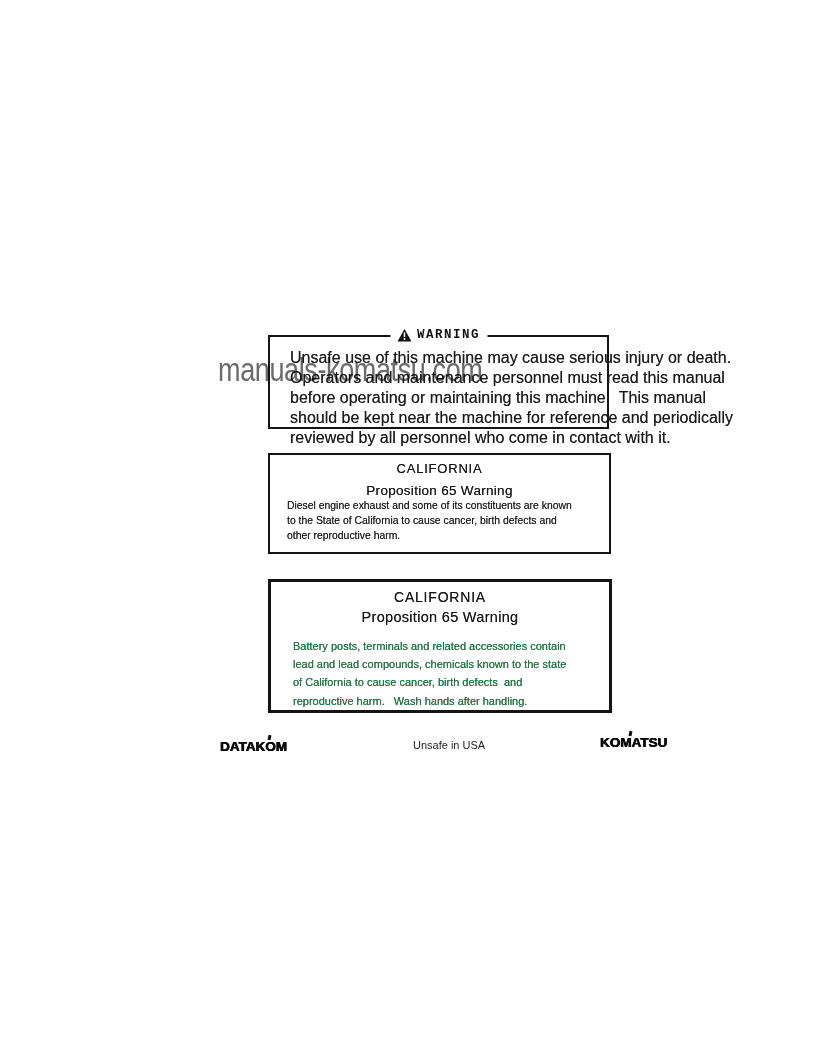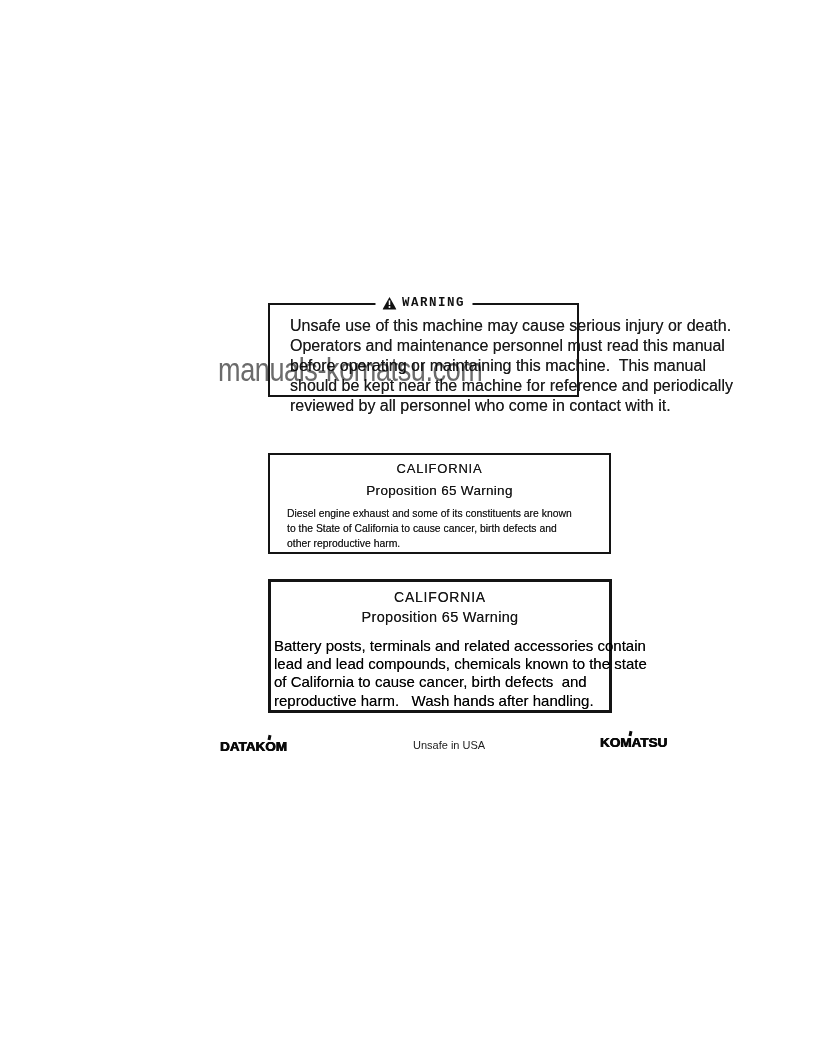--- a/index.html
+++ b/index.html
@@ -13,21 +13,21 @@
   }
   .scanink{ text-shadow:0 0 .5px rgba(0,0,0,.65); }
 
   
   .labelbox{
     position:absolute;
     border:2px solid #141414;
     box-sizing:border-box;
     background:#ffffff;
   }
-  #warning-box{ left:268px; top:303px; width:311px; height:94px; }
+  #warning-box{ left:268px; top:335px; width:341px; height:94px; }
   #warning-header{
     position:absolute; top:-9px; left:50%; transform:translateX(-50%);
     background:#ffffff; padding:0 7px;
     display:flex; align-items:center; gap:6px;
     white-space:nowrap;
   }
   #warning-header .hdr-label{
     font-family:"Liberation Mono", monospace;
     font-weight:bold; font-size:12.5px; letter-spacing:1.5px;
     color:#111;
@@ -41,28 +41,28 @@
   
   #prop65-diesel-box{ left:268px; top:453px; width:343px; height:101px; }
   #prop65-battery-box{ left:268px; top:579px; width:344px; height:134px; border-width:3px; }
   .boxtitle{
     text-align:center; font-weight:400; color:#141414;
     letter-spacing:.8px; white-space:pre;
   }
   #prop65-diesel-box .boxtitle.t1{ margin-top:6px; font-size:13px; }
   #prop65-diesel-box .boxtitle.t2{ margin-top:7px; font-size:13.5px; letter-spacing:.3px;}
   #prop65-diesel-box .boxbody{
-    margin-top:8px; padding-left:17px; padding-right:8px;
+    padding-left:17px; padding-right:8px;
     font-size:10.4px; line-height:15px; white-space:pre; color:#1a1a1a;
   }
   #prop65-battery-box .boxtitle.t1{ margin-top:7px; font-size:14px; }
   #prop65-battery-box .boxtitle.t2{ margin-top:4px; font-size:14.5px; letter-spacing:.3px;}
   #prop65-battery-box .boxbody{
-    margin-top:12px; padding-left:3px; padding-right:6px;
-    font-size:15px; line-height:18.2px; white-space:pre; color:#000000;
+    margin-top:12px; padding-left:22px; padding-right:6px;
+    font-size:11px; line-height:18.2px; white-space:pre; color:#15803d;
   }
 
   
   #watermark{
     position:absolute; left:218px; top:351px;
     font-size:33px; letter-spacing:-.5px;
     color:#6b6b6b;
     transform:scaleX(.82); transform-origin:left top;
     mix-blend-mode:multiply;
     white-space:nowrap;

